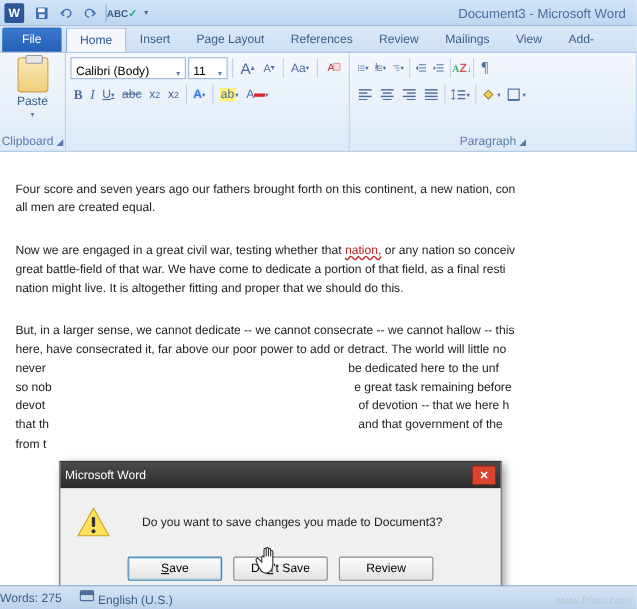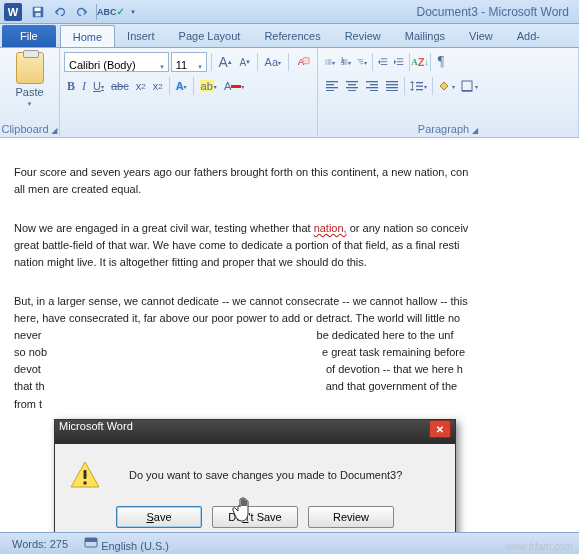--- a/index.html
+++ b/index.html
@@ -53,36 +53,36 @@
 .share-btn{width:16px}
 
 
 .doc{position:absolute;top:140px;left:0;right:0;bottom:22px;background:#fff;padding:24px 14px 10px 14px;font-family:Calibri,sans-serif;font-size:14px;line-height:1.55;color:#222;overflow:hidden}
 .doc p{margin-bottom:22px}
 .redsq{color:#b22;text-decoration:underline wavy #b22}
 
 
 .overlay{position:absolute;inset:0}
 .dialog{position:absolute;left:54px;top:419px;width:402px;box-shadow:3px 3px 8px rgba(0,0,0,.45);border:1px solid #333}
-.dlg-title{height:24px;background:linear-gradient(#4a4a4a,#2b2b2b);display:flex;align-items:flex-start;padding:0 4px;color:#fff;font-size:11px}
+.dlg-title{height:24px;background:linear-gradient(#4a4a4a,#2b2b2b);display:flex;align-items:center;padding:0 4px;color:#fff;font-size:11px}
 .dlg-close{margin-left:auto;width:22px;height:18px;background:#d9432f;border:1px solid #8b2b1f;border-radius:2px;color:#fff;display:flex;align-items:center;justify-content:center;font-weight:bold;font-size:10px}
 .dlg-body{background:#f0f0f0;padding:16px 14px 12px 14px}
 .dlg-msg-row{display:flex;align-items:center;gap:28px;margin-bottom:16px}
 .warn-icon{width:32px;height:30px}
 .dlg-msg{font-size:11px;color:#222}
 .dlg-btns{display:flex;gap:10px;justify-content:center}
 .dlg-btn{min-width:86px;height:22px;border:1px solid #888;background:linear-gradient(#fdfdfd,#e2e2e2);border-radius:2px;font-size:11px;display:flex;align-items:center;justify-content:center;cursor:pointer}
 .dlg-btn.focus{border:1px solid #3c7fb1;box-shadow:0 0 0 1px #a3cfec inset}
 .ul{text-decoration:underline}
 
 
 .cursor{position:absolute;left:230px;top:493px;width:26px;height:30px;pointer-events:none}
 
 
-.status{position:absolute;bottom:0;left:0;right:0;height:22px;background:linear-gradient(#d3e3f6,#bcd2ea);border-top:1px solid #8ba9cf;display:flex;align-items:center;padding:0 12px;gap:16px;color:#3b5d86;font-size:11px}
+.status{position:absolute;bottom:0;left:0;right:0;height:22px;background:linear-gradient(#d3e3f6,#bcd2ea);border-top:1px solid #8ba9cf;display:flex;align-items:center;padding:0 0;gap:16px;color:#3b5d86;font-size:11px}
 .watermark{position:absolute;bottom:2px;right:6px;color:#b9c5d4;font-size:10px;font-style:italic}
 .lang-icon{width:14px;height:14px;display:inline-block}
 </style>
 </head>
 <body>
 
 <div class="title-bar">
   <div class="app-icon">W</div>
   <div class="qat">
     <div class="qat-btn">

